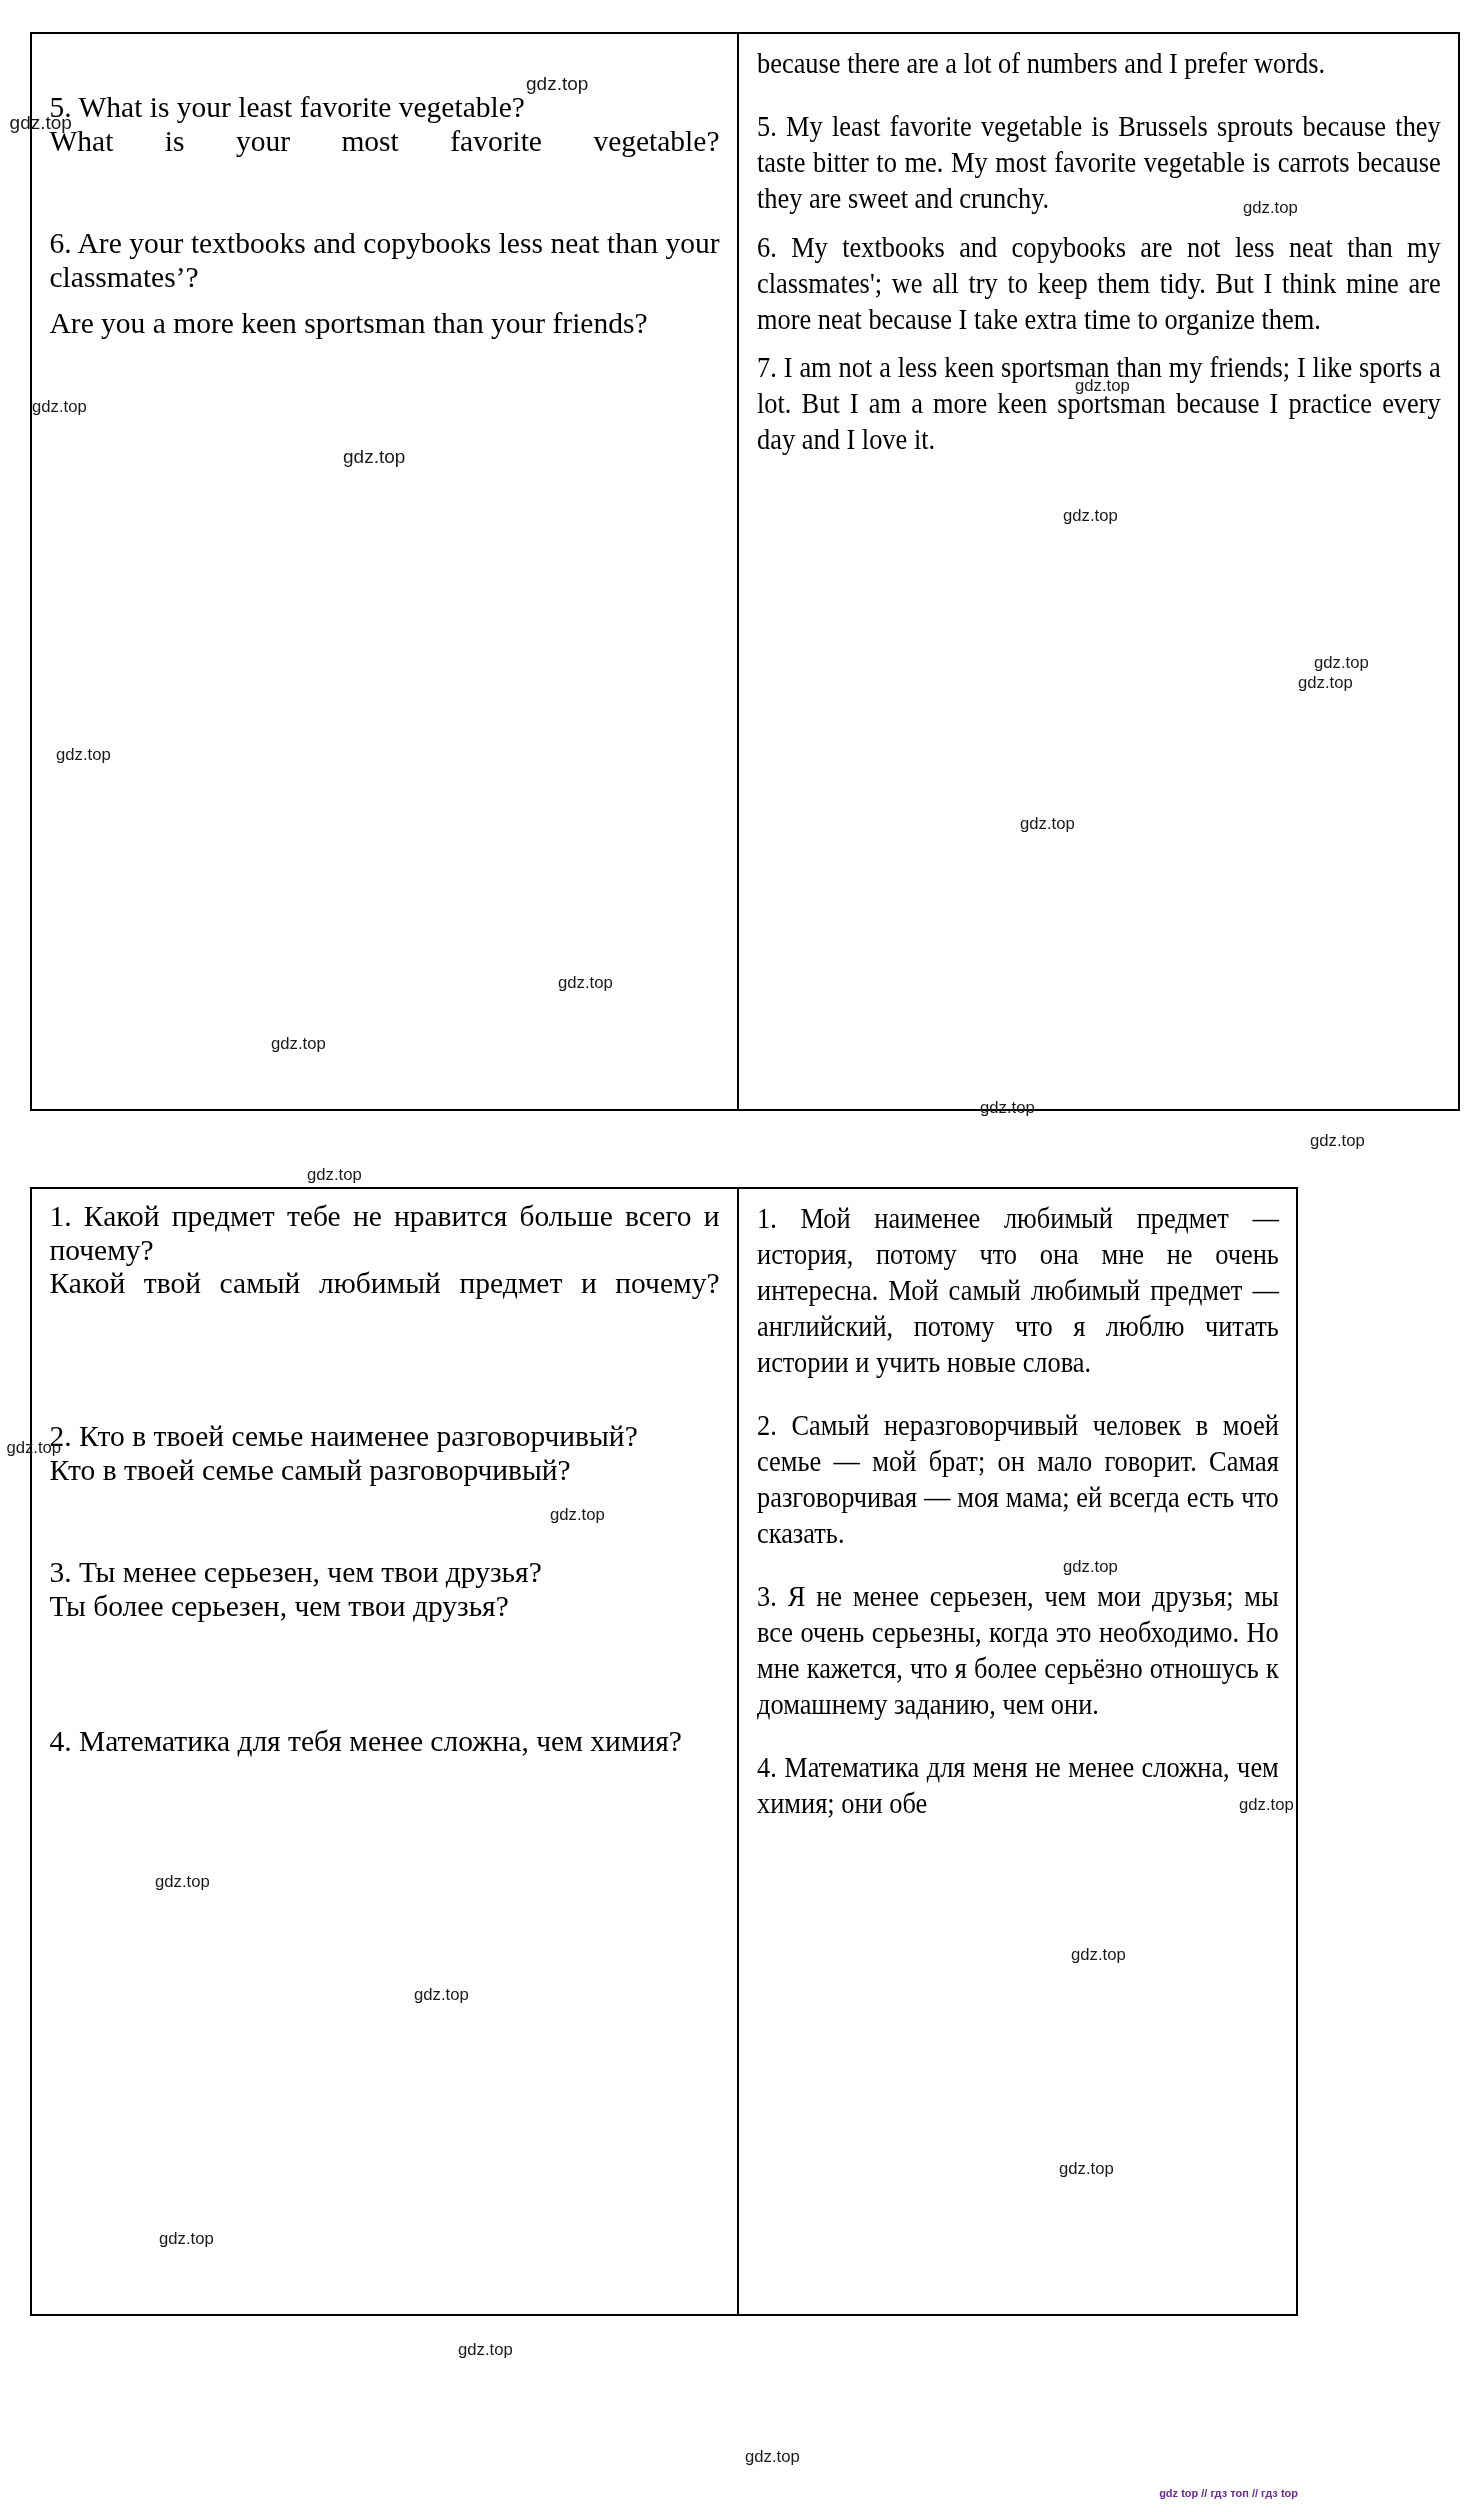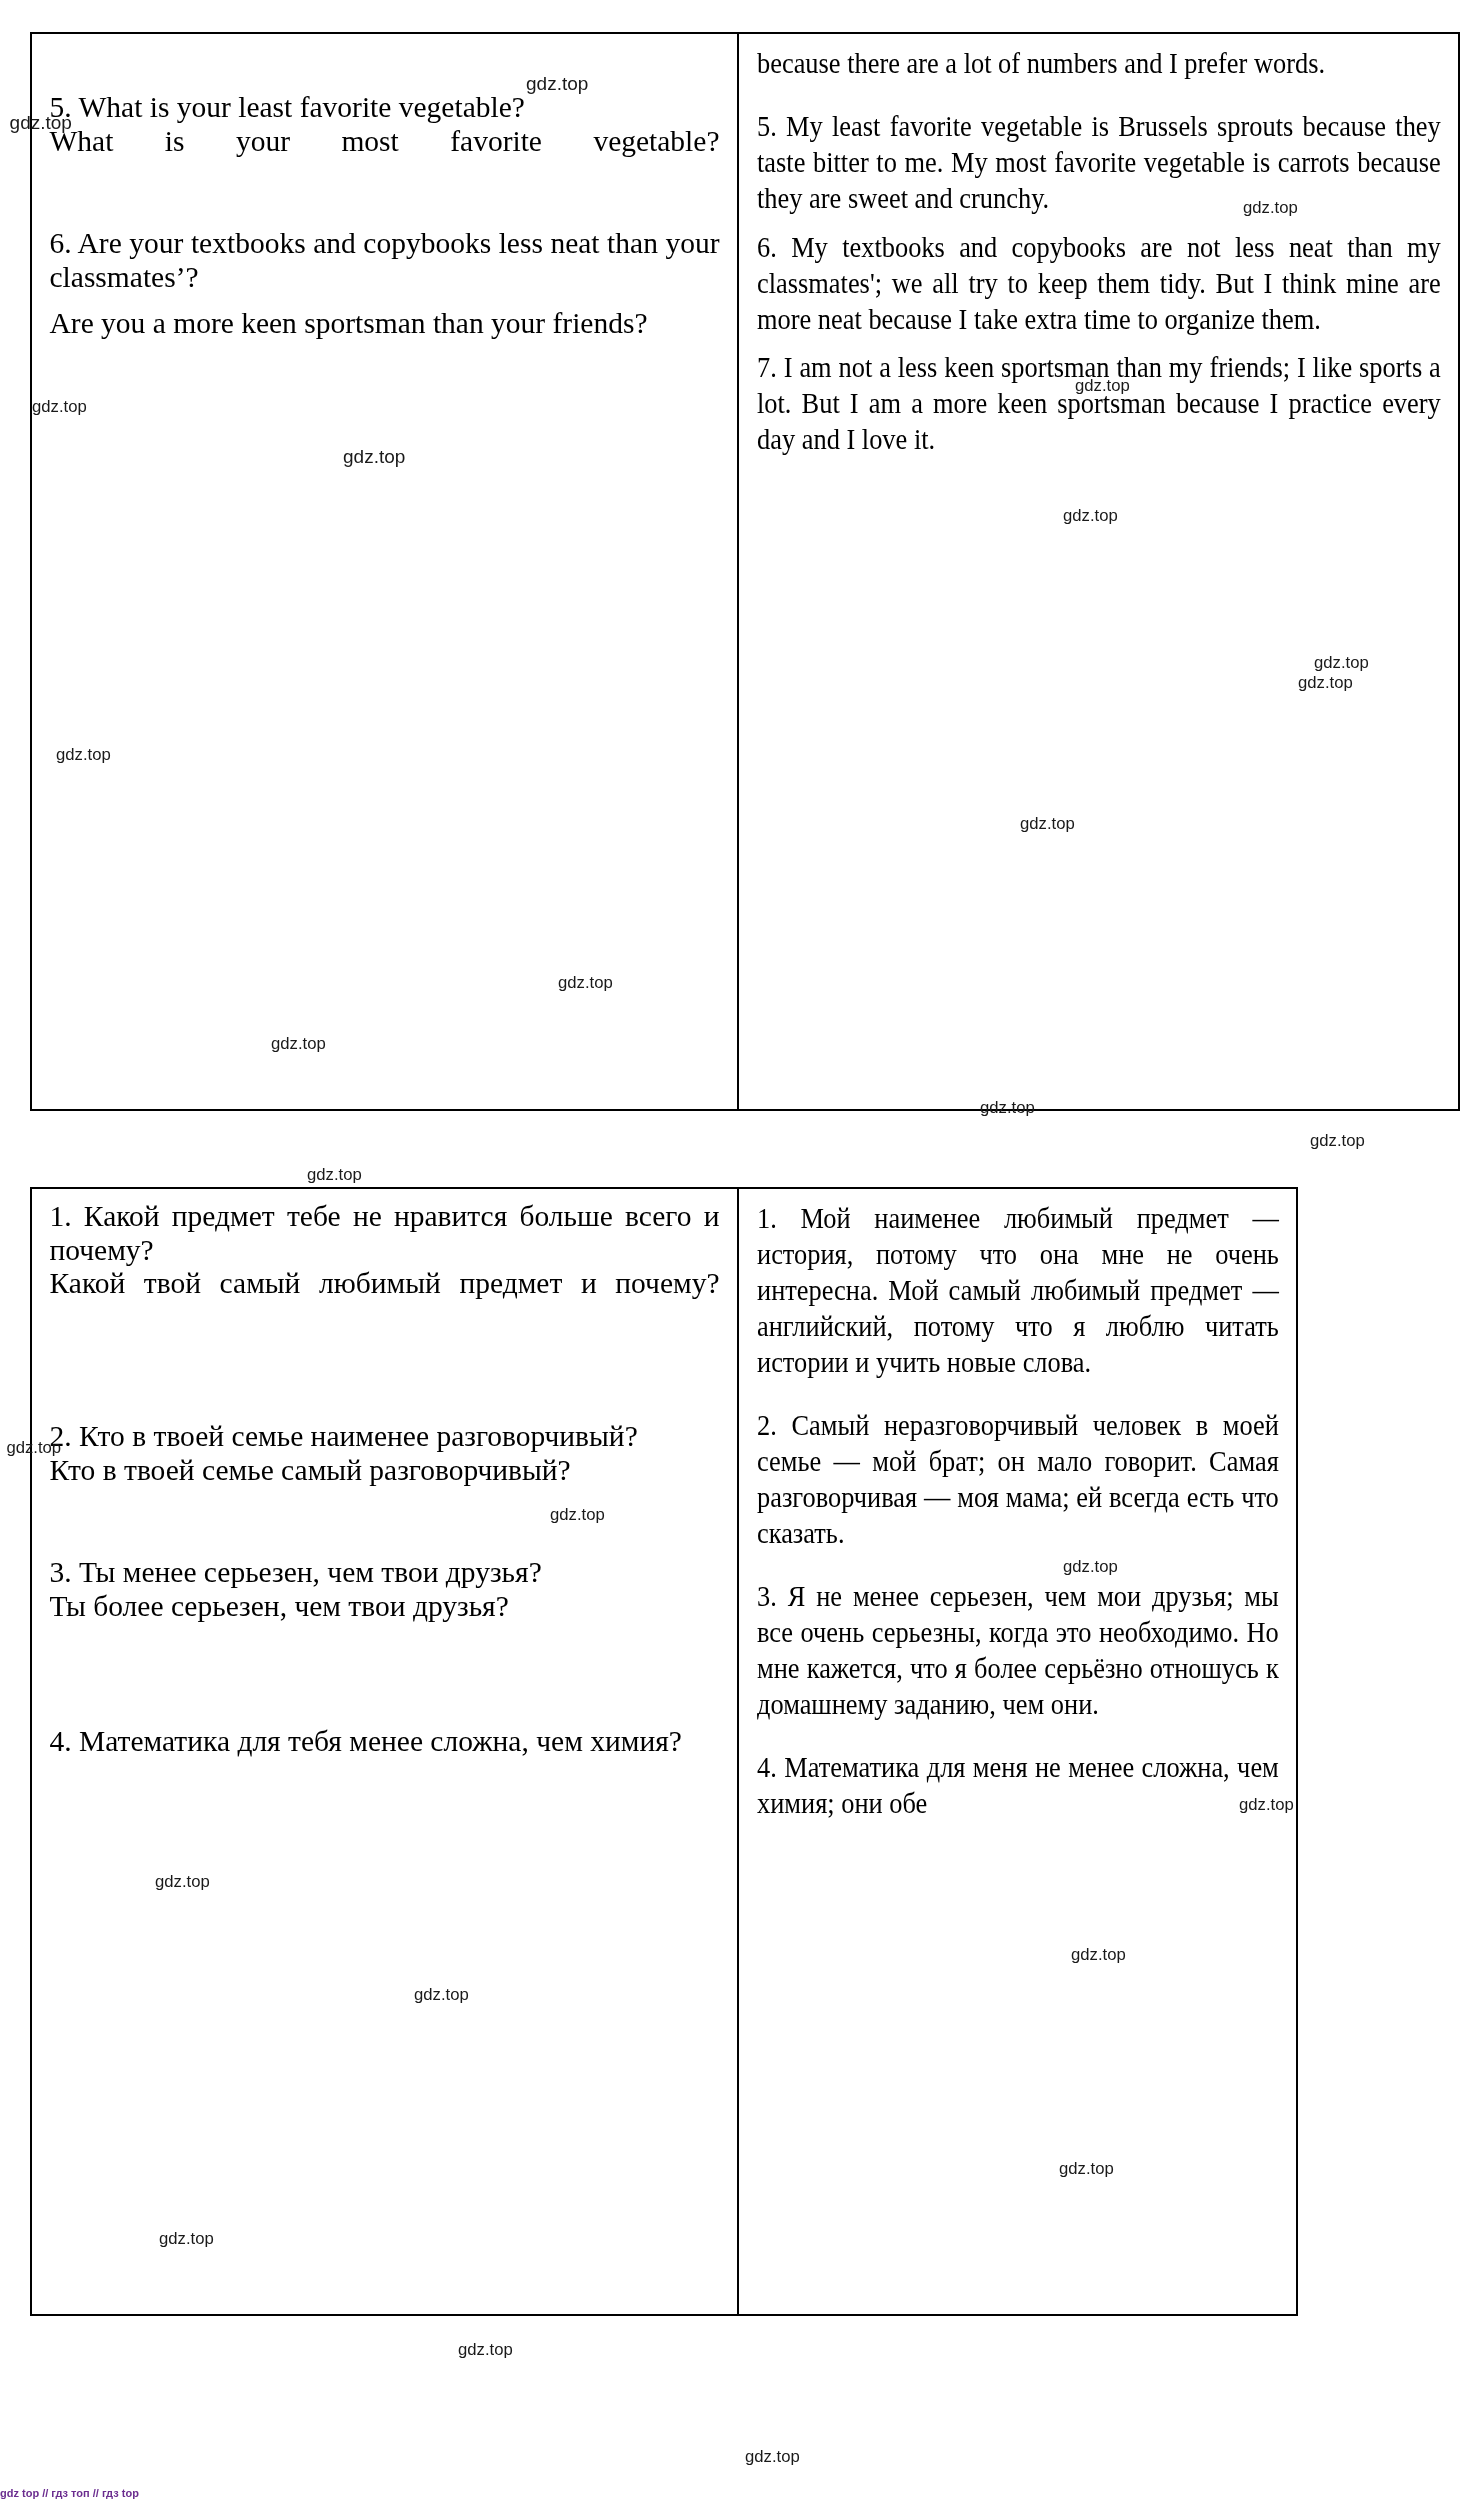--- a/index.html
+++ b/index.html
@@ -27,23 +27,23 @@
     font-size: 12px;
     font-weight: bold;
     letter-spacing: 0.2px;
     margin-top: 40px;
   }
 
   
   .footer-promo {
     position: absolute;
     top: 2487px;
-    left: 0;
+    left: 16px;
     width: 1282px;
-    text-align: left;
+    text-align: right;
     color: #6b2d8f;
     font-family: "Liberation Sans", sans-serif;
     font-size: 11px;
     font-weight: bold;
   }
 
   
   .sheet-table {
     position: absolute;
     border: 2.4px solid #000;

